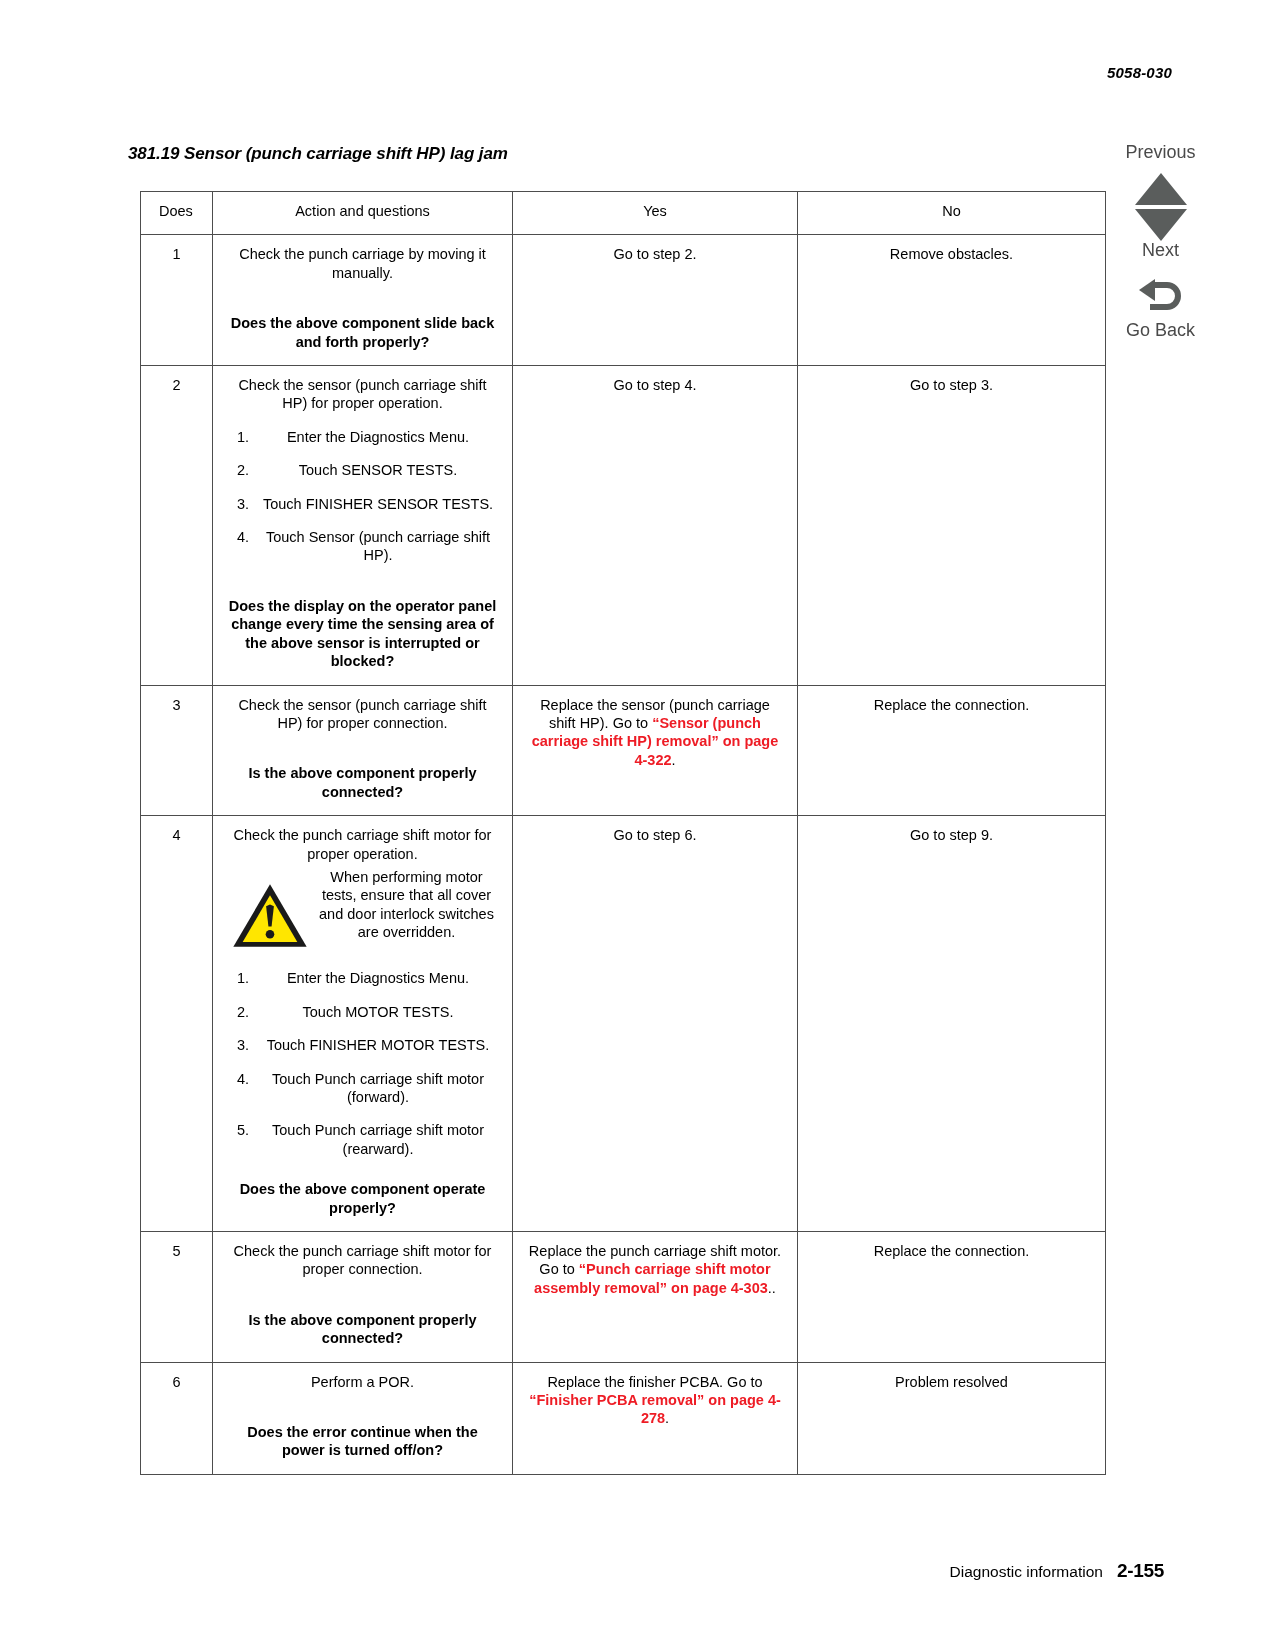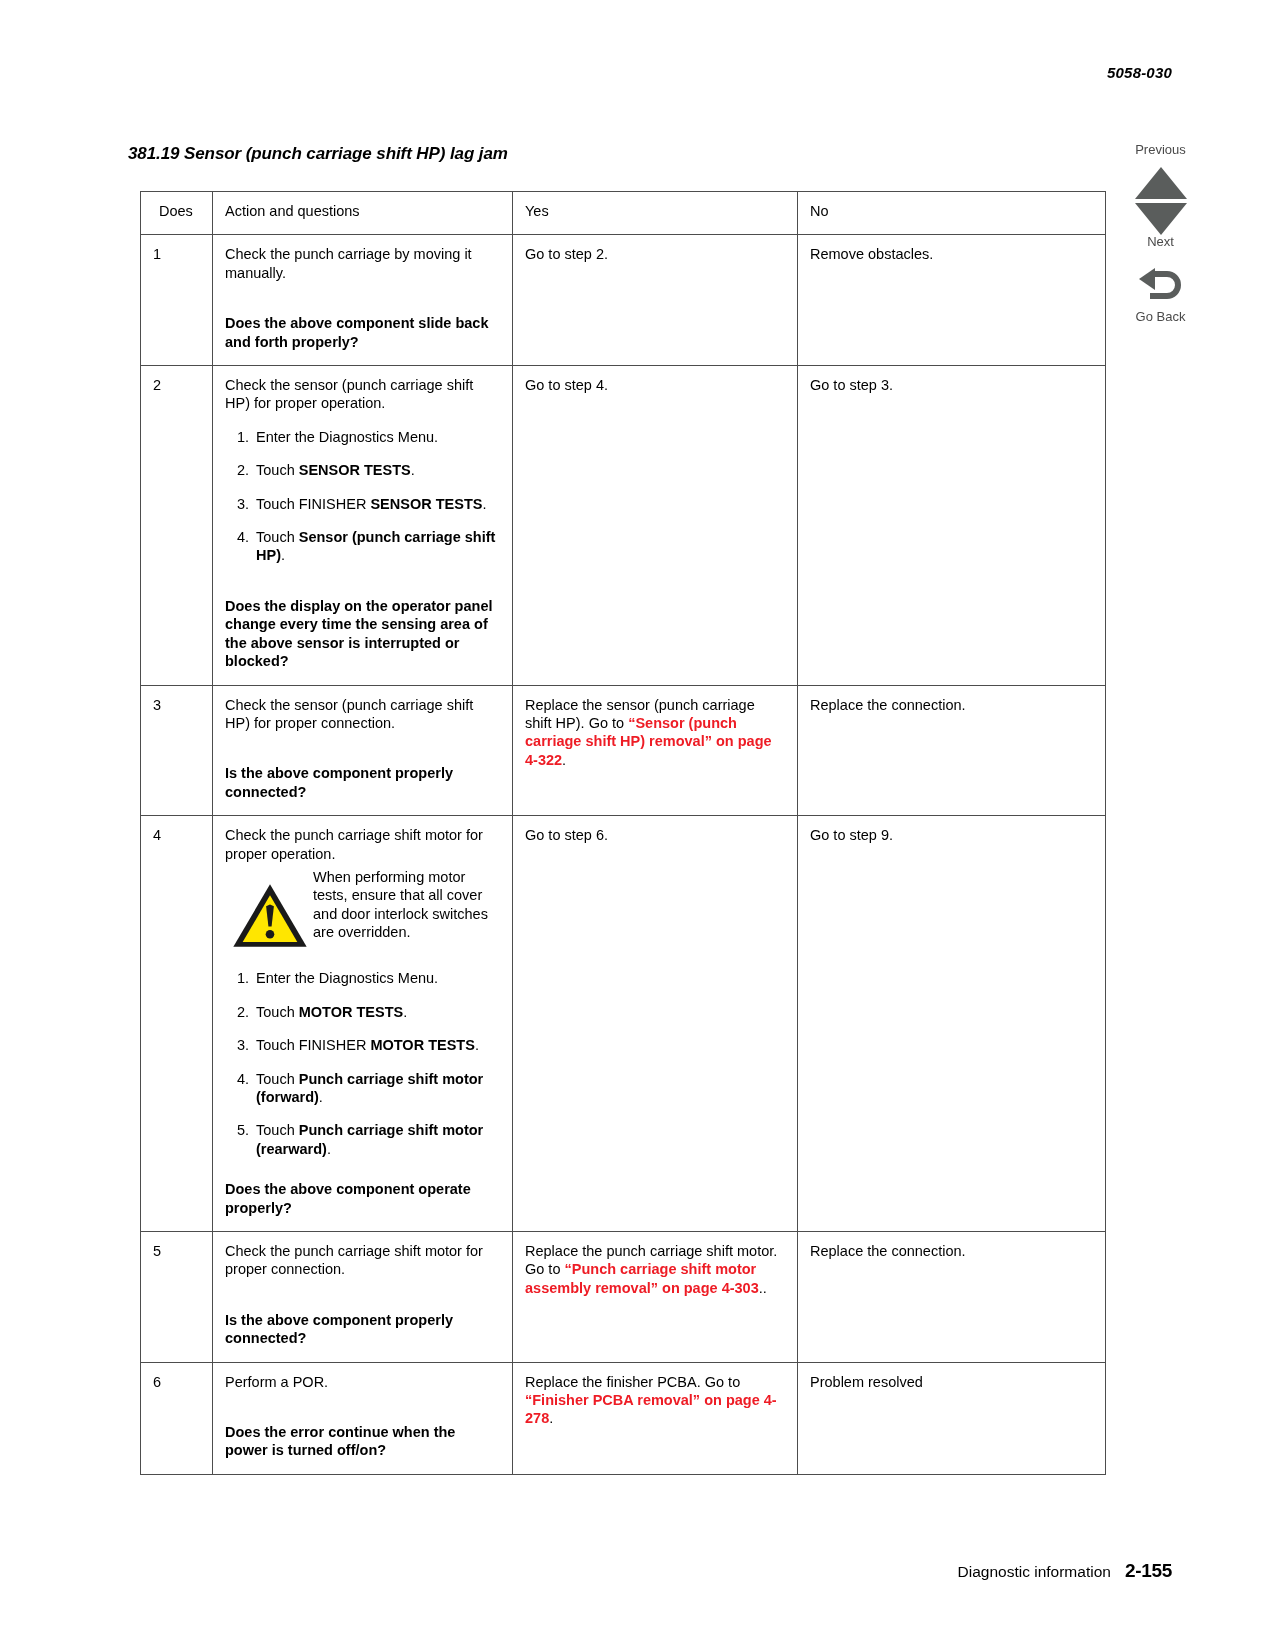--- a/index.html
+++ b/index.html
@@ -43,21 +43,21 @@
   .nav-rail {
     position: absolute;
     top: 143px;
     left: 1118px;
     width: 85px;
     text-align: center;
     color: #555555;
     font-size: 13px;
     line-height: 1.1;
   }
-  .nav-label { color: #4a4a4a; font-size: 13px; }
+  .nav-label { color: #4a4a4a; font-size: 18px; }
   .nav-arrow-up,
   .nav-arrow-down {
     width: 0; height: 0;
     margin: 0 auto;
     border-left: 26px solid transparent;
     border-right: 26px solid transparent;
   }
   .nav-arrow-up   { border-bottom: 32px solid #5a5d5c; margin-top: 10px; }
   .nav-arrow-down { border-top: 32px solid #5a5d5c; margin-top: 2px; }
   .nav-gap-next { margin-top: 4px; }
@@ -75,21 +75,21 @@
     border-collapse: collapse;
     width: 100%;
     table-layout: fixed;
   }
   table.flow td, table.flow th {
     border: 1px solid #4d4d4d;
     vertical-align: top;
     padding: 10px 12px 14px 12px;
     font-size: 14.5px;
     line-height: 1.27;
-    text-align: left;
+    text-align: center;
     font-weight: normal;
   }
   
   col.c-step { width: 72px; }
   col.c-act  { width: 300px; }
   col.c-yes  { width: 285px; }
   col.c-no   { width: 308px; }
 
   thead th {
     font-weight: bold;
@@ -115,21 +115,21 @@
 
   ol.steps {
     margin: 9px 0 0 0;
     padding-left: 28px;
     list-style: decimal;
   }
   ol.steps li {
     margin: 15px 0 1px 0;
     padding-left: 3px;
   }
-  ol.steps b { font-weight: bold; }
+  ol.steps b { font-weight: normal; }
 
   .redlink { color: #ee1c25; font-weight: bold; }
 
   
   .warn-block {
     display: flex;
     align-items: flex-start;
     margin-top: 4px;
     margin-left: 6px;
   }
@@ -142,21 +142,21 @@
     flex: 1 1 auto;
     padding-left: 4px;
     padding-top: 1px;
     line-height: 1.27;
   }
 
   
   .footer {
     position: absolute;
     top: 1560px;
-    right: 103px;
+    right: 111px;
     font-size: 15.5px;
     white-space: nowrap;
     text-align: right;
   }
   .footer .fpage {
     font-weight: bold;
     font-size: 19px;
     margin-left: 14px;
     letter-spacing: -0.3px;
   }

